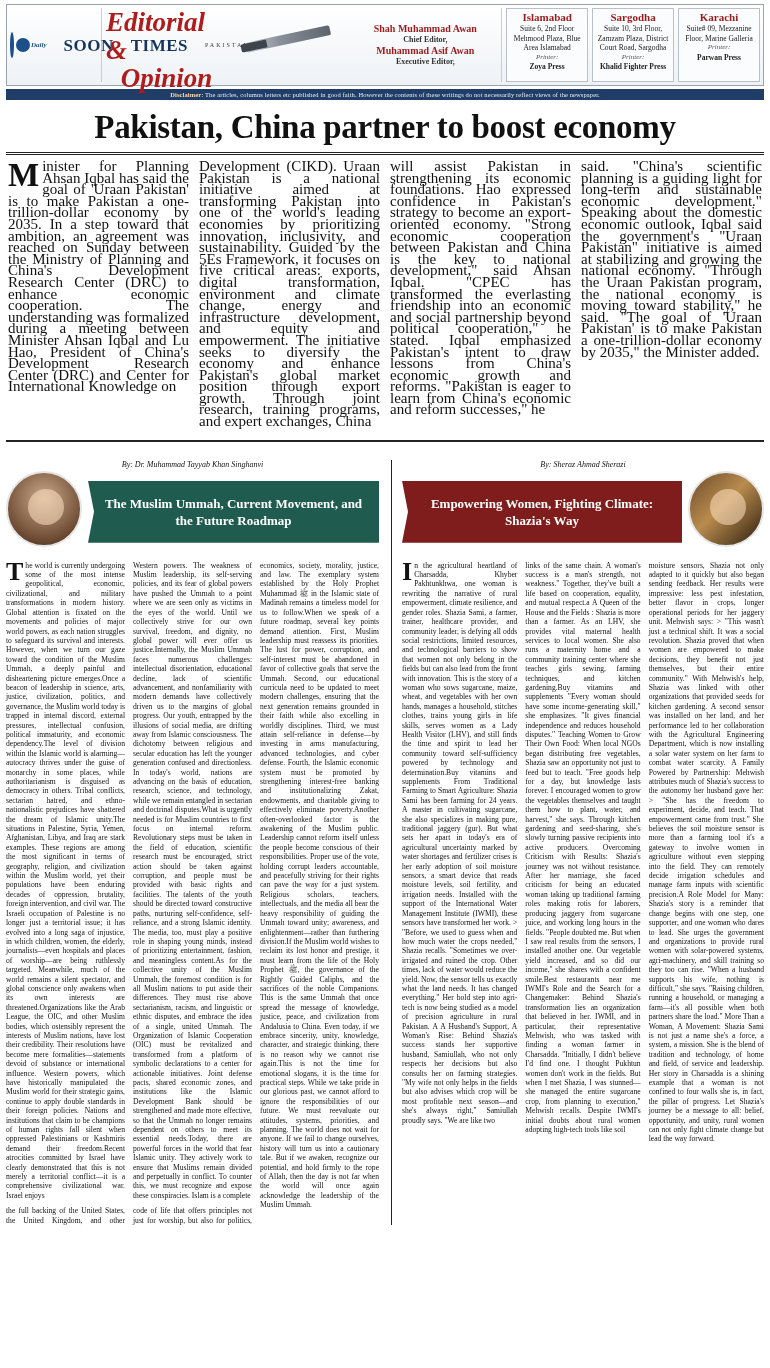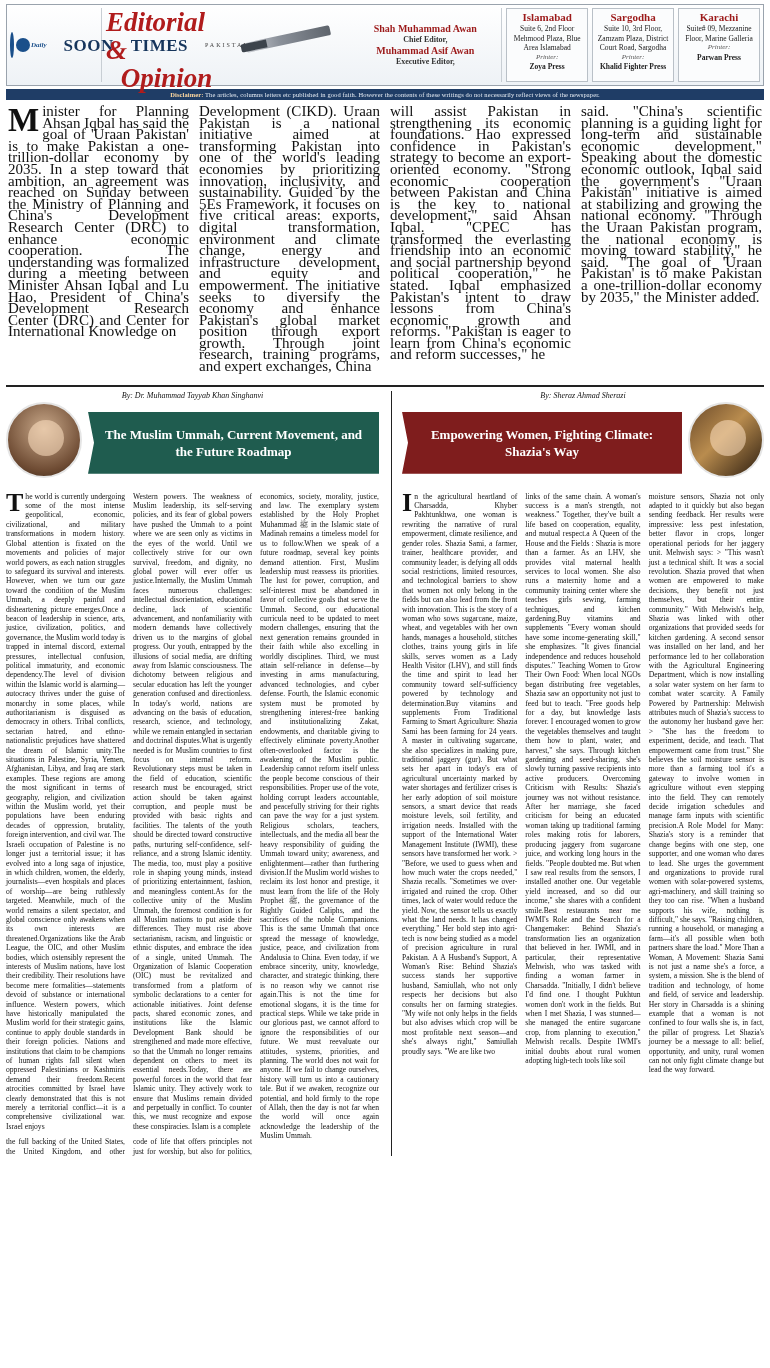--- a/index.html
+++ b/index.html
@@ -101,21 +101,21 @@
     padding: 6px 2px 8px 2px; border-bottom: 2px solid #222;
   }
   .lead p {
     margin:0 0 4px 0; font-size: 15px; line-height: 11.6px; text-align: justify;
   }
   .dropcap::first-letter {
     float:left; font-size: 33px; line-height: 28px; padding-right:3px; font-weight:bold;
   }
 
   
-  .features { display:grid; grid-template-columns: 1fr 1fr; gap: 12px; padding-top:4px; }
+  .features { display:grid; grid-template-columns: 1fr 1fr; gap: 12px; padding-top:18px; }
   .feature { position:relative; }
   .feature + .feature { border-left:1px solid #222; padding-left:10px; }
 
   .fhead { display:flex; align-items:flex-start; gap:6px; height: 84px; }
   .byline { font-size:8px; font-style:italic; text-align:center; margin-bottom:2px; }
   .portrait {
     width: 76px; height: 76px; border-radius:50%; flex: 0 0 76px;
     background: radial-gradient(circle at 50% 35%, #c9a98a, #6e4b33 70%, #3a2718);
     border:2px solid #e5e5e5; position:relative; overflow:hidden;
   }
@@ -191,20 +191,23 @@
         <div class="pn">Parwan Press</div>
       </div>
     </div>
   </div>
 
   <div class="disclaimer">
     <b>Disclaimer:</b>
     <span>The articles, columns letters etc published in good faith. However the contents of these writings do not necessarily reflect views of the newspaper.</span>
   </div>
 
+  <div class="headline-wrap">
+    <div class="headline">Pakistan, China partner to boost economy</div>
+  </div>
 
   <div class="lead">
     <div>
       <p class="dropcap">Minister for Planning Ahsan Iqbal has said the goal of 'Uraan Pakistan' is to make Pakistan a one-trillion-dollar economy by 2035.
 In a step toward that ambition, an agreement was reached on Sunday between the Ministry of Planning and China's Development Research Center (DRC) to enhance economic cooperation. The understanding was formalized during a meeting between Minister Ahsan Iqbal and Lu Hao, President of China's Development Research Center (DRC) and Center for International Knowledge on</p>
     </div>
     <div>
       <p>Development (CIKD).
 Uraan Pakistan is a national initiative aimed at transforming Pakistan into one of the world's leading economies by prioritizing innovation, inclusivity, and sustainability. Guided by the 5Es Framework, it focuses on five critical areas: exports, digital transformation, environment and climate change, energy and infrastructure development, and equity and empowerment. The initiative seeks to diversify the economy and enhance Pakistan's global market position through export growth.
 Through joint research, training programs, and expert exchanges, China</p>

